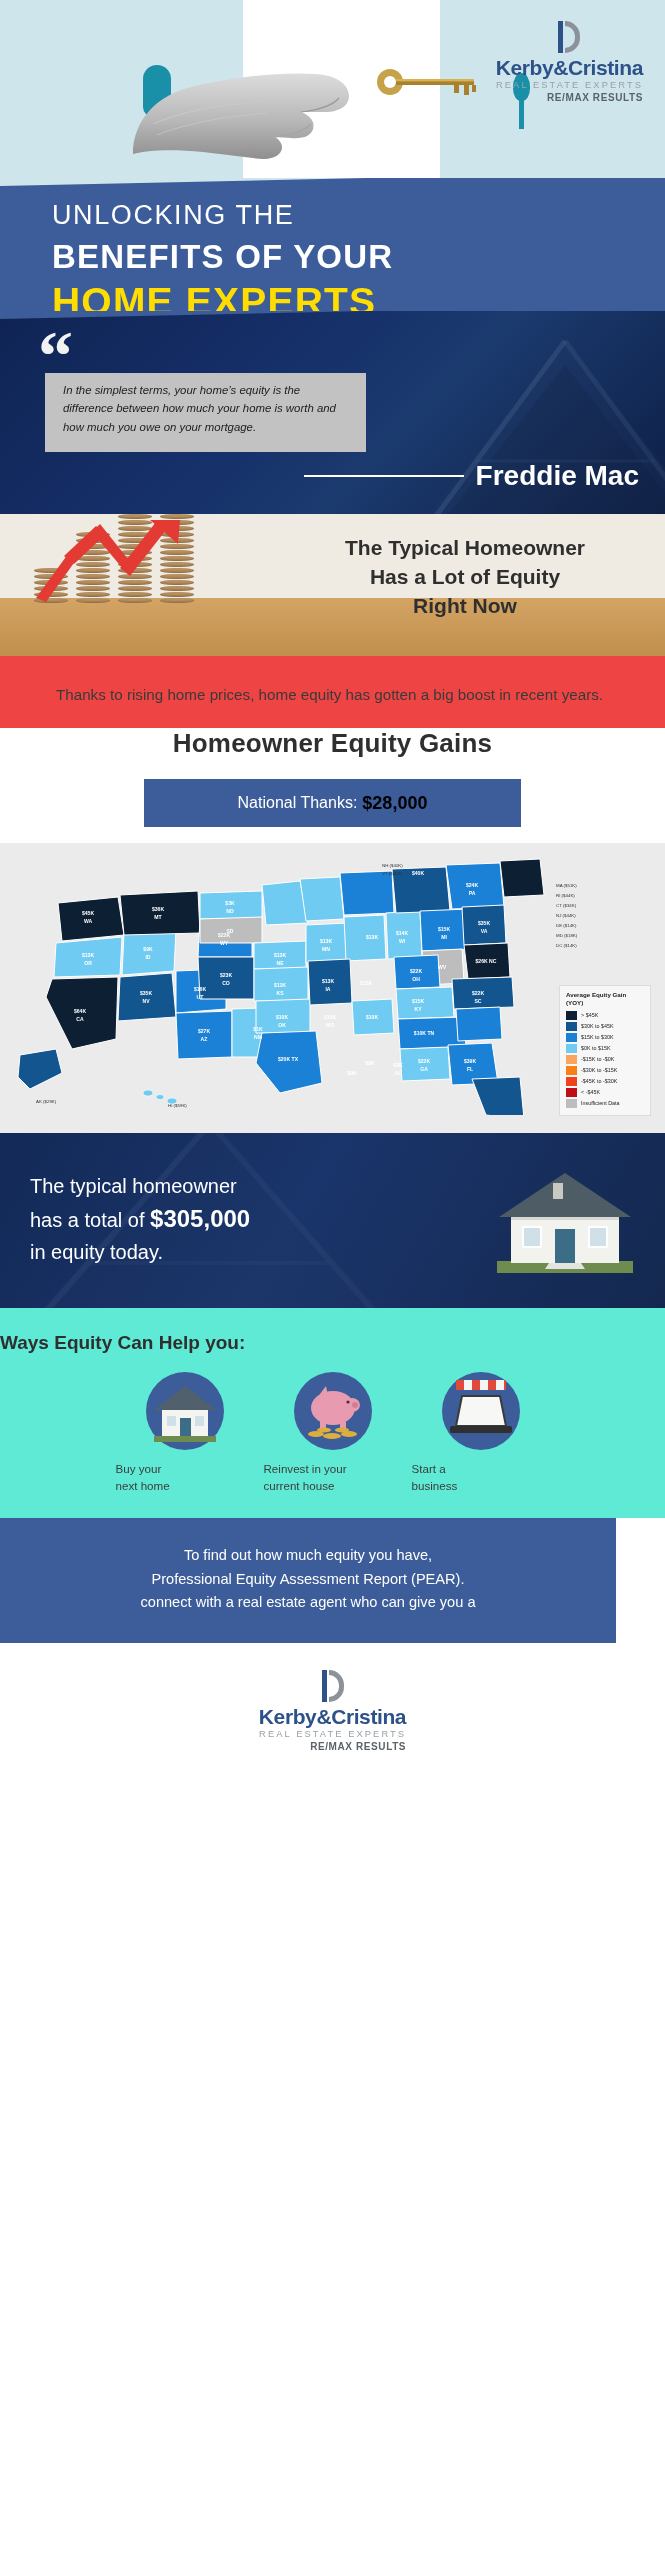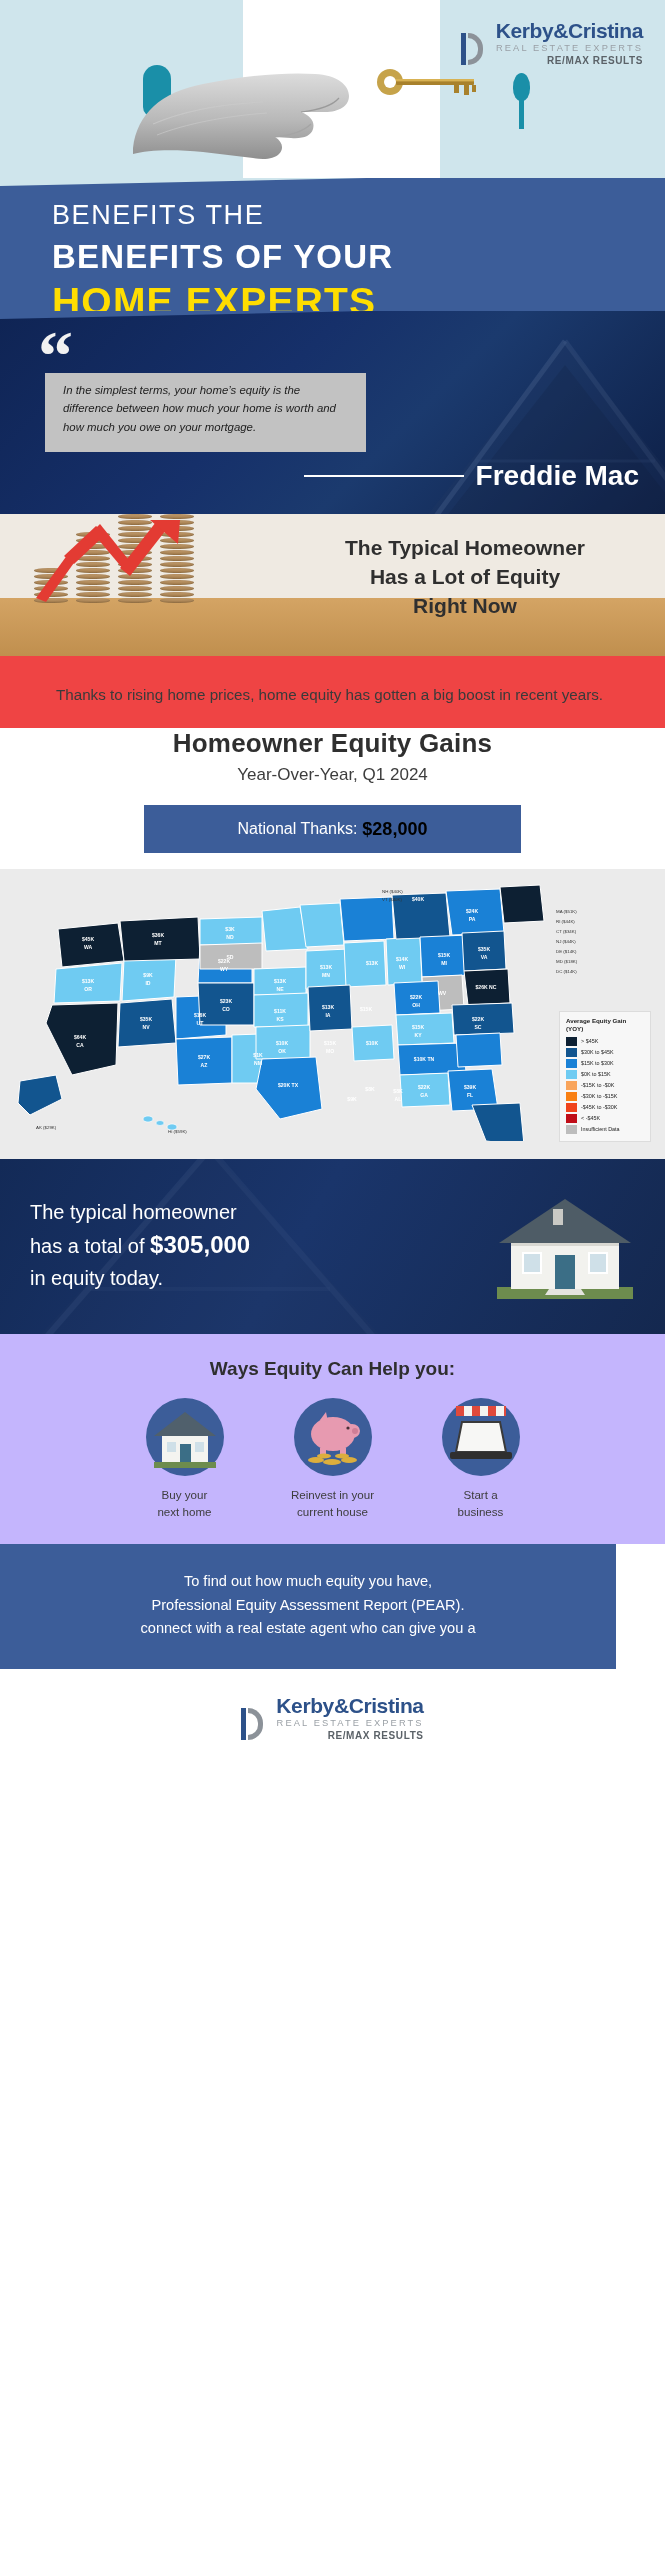--- a/index.html
+++ b/index.html
@@ -21,21 +21,21 @@
       background:#1a8fa8; border-radius:50% 50% 45% 45%; }
   .hero-teal-spoon:after { content:""; position:absolute; left:6px; top:26px; width:5px; height:30px;
       background:#1a8fa8; }
   .hand {
     position:absolute; left:133px; top:52px; width:260px; height:110px;
   }
   .hand svg { display:block; }
   .key-wrap { position:absolute; left:376px; top:68px; }
 
   .logo { position:absolute; right:22px; top:20px; text-align:right; line-height:1; }
-  .logo-row { display:flex; align-items:flex-end; justify-content:flex-end; gap:13px; }
+  .logo-row { display:flex; align-items:center; justify-content:flex-end; gap:3px;flex-direction:column; }
   .logo-mark { position:relative; width:22px; height:34px; }
   .logo-mark .bar { position:absolute; left:0; top:1px; width:5px; height:32px; background:#2d5189; }
   .logo-mark .cshape {
     position:absolute; left:7px; top:1px; width:15px; height:32px;
     border:5px solid #8c9299; border-left:none; border-radius:0 16px 16px 0;
   }
   .logo-name { font-size:21px; font-weight:bold; color:#2d5189; letter-spacing:-0.4px; }
   .logo-sub { font-size:9.3px; color:#9aa0a6; letter-spacing:2.1px; margin-top:3px; font-weight:normal;}
   .logo-sub2 { font-size:10px; color:#5b6268; letter-spacing:0.6px; margin-top:3px; font-weight:bold; }
 
@@ -127,21 +127,21 @@
     position:relative; width:665px; height:175px; overflow:hidden;
     background:linear-gradient(120deg,#132a57 0%,#1a356b 45%,#14284f 100%);
   }
   .total-roof { position:absolute; left:-30px; top:-40px; width:520px; height:260px; opacity:.25; }
   .total-txt { position:absolute; left:30px; top:38px; width:340px; z-index:4; }
   .total-txt div { color:#ffffff; font-size:20px; font-weight:300; line-height:1.5; }
   .total-txt b { font-weight:bold; font-size:24px; }
   .house-img { position:absolute; right:24px; top:32px; width:152px; height:110px; z-index:4; }
 
   
-  .ways { width:665px; background:#c4b5fd; padding:24px 0 24px 0; text-align:center; }
+  .ways { width:665px; background:#5eead4; padding:24px 0 24px 0; text-align:left; }
   .ways h3 { font-size:19px; font-weight:bold; color:#2f2f2f; margin-bottom:18px; }
   .ways-grid { display:flex; justify-content:center; gap:10px; padding:0 24px; }
   .way { width:138px; }
   .way-circle {
     width:78px; height:78px; border-radius:50%; background:#3c5d99; margin:0 auto;
     position:relative; overflow:visible;
   }
   .way-label { margin-top:11px; font-size:11.6px; color:#3d3d3d; line-height:1.42; font-weight:300; }
 
   
@@ -209,21 +209,21 @@
         <div>
           <div class="logo-name">Kerby&amp;Cristina</div>
           <div class="logo-sub">REAL ESTATE EXPERTS</div>
           <div class="logo-sub2">RE/MAX RESULTS</div>
         </div>
       </div>
     </div>
   </div>
 
   <div class="title-band">
-    <div class="t1">BENEFITS  THE</div>
+    <div class="t1">UNLOCKING  THE</div>
     <div class="t2">BENEFITS OF  YOUR</div>
     <div class="t3">HOME  EXPERTS</div>
   </div>
 
   <div class="quote-sec">
     <svg class="q-roof" viewBox="0 0 420 230">
       <polygon points="150,230 300,40 450,230" fill="#2b3e63" opacity=".55"></polygon>
       <polygon points="170,230 300,64 430,230" fill="#17233f" opacity=".7"></polygon>
       <line x1="300" y1="40" x2="160" y2="230" stroke="#93a8cc" stroke-width="5" opacity=".5"></line>
       <line x1="300" y1="40" x2="440" y2="230" stroke="#93a8cc" stroke-width="5" opacity=".35"></line>
@@ -315,21 +315,20 @@
       <div>Right Now</div>
     </div>
   </div>
 
   <div class="intro">
     <p>Thanks to rising home prices, home equity has gotten a big boost in recent years.</p>
   </div>
 
   <div class="gains">
     <h2>Homeowner Equity Gains</h2>
-    <h3>Year-Over-Year, Q1 2024</h3>
     <div class="natavg">
       <span>National Thanks:</span>
       <span style="width:5px"></span>
       <b>$28,000</b>
     </div>
   </div>
 
   <div class="map-sec">
     <div class="map-wrap">
       <svg width="665" height="258" viewBox="0 0 665 258">

